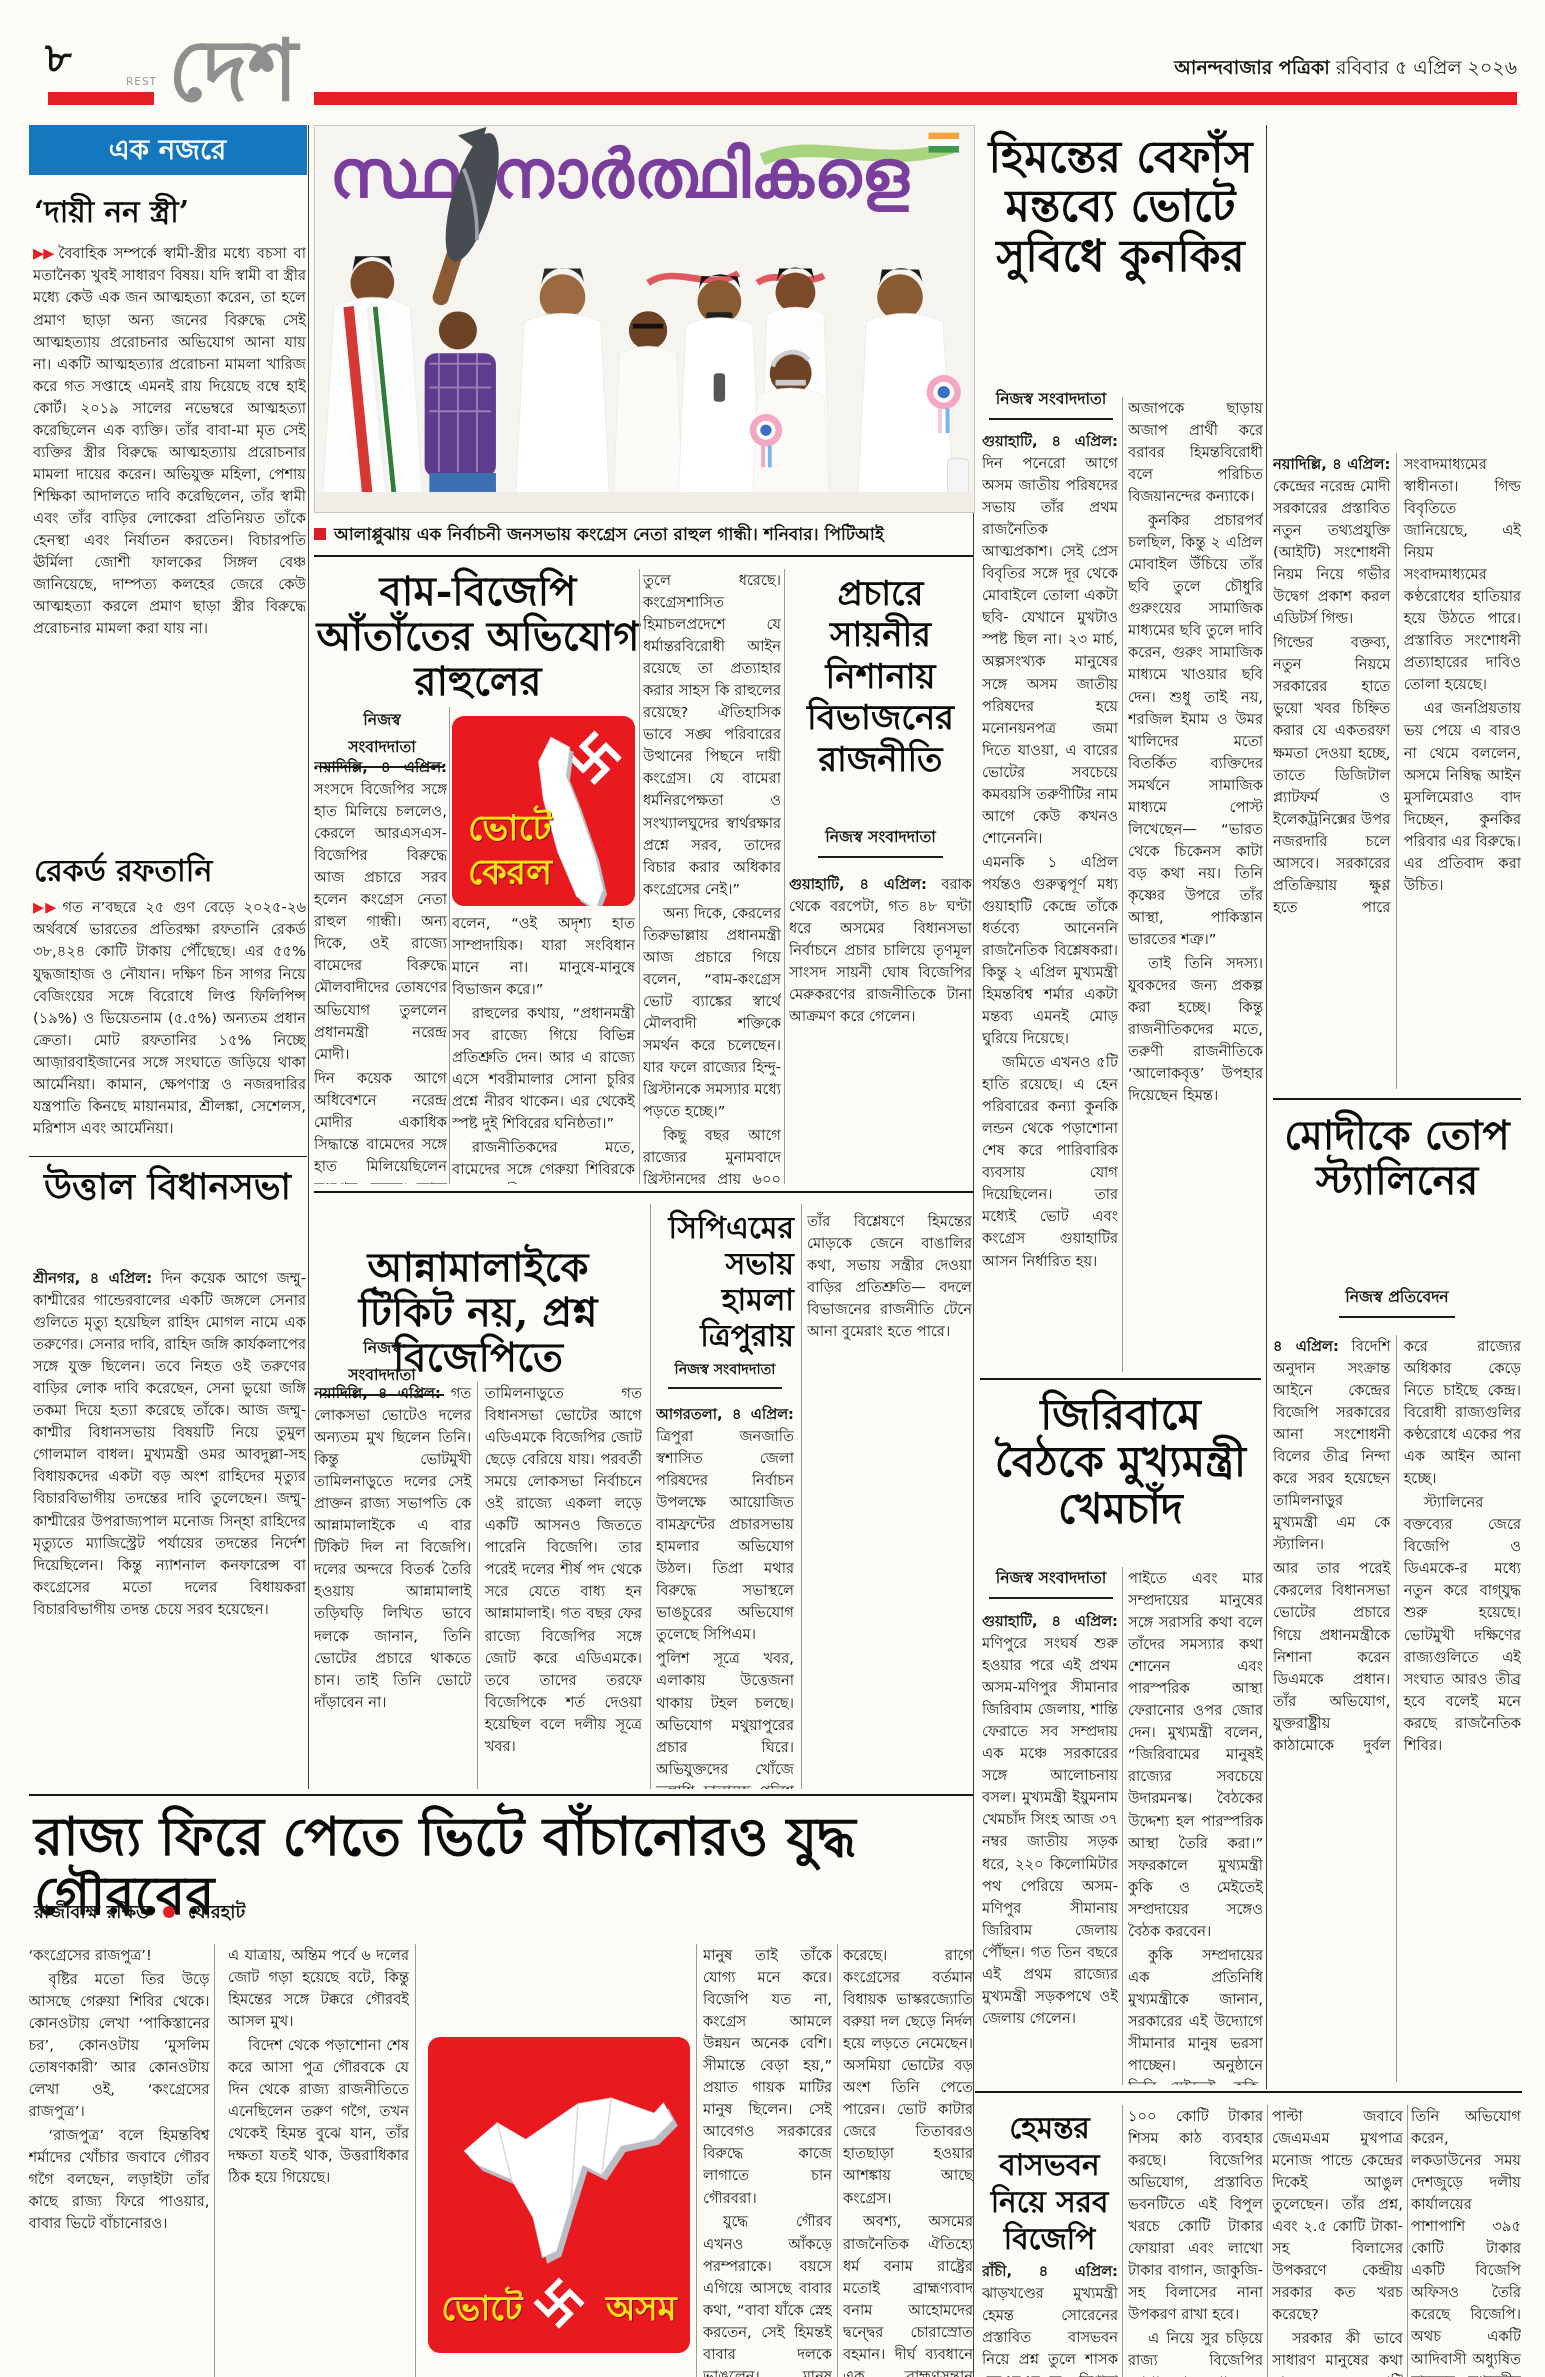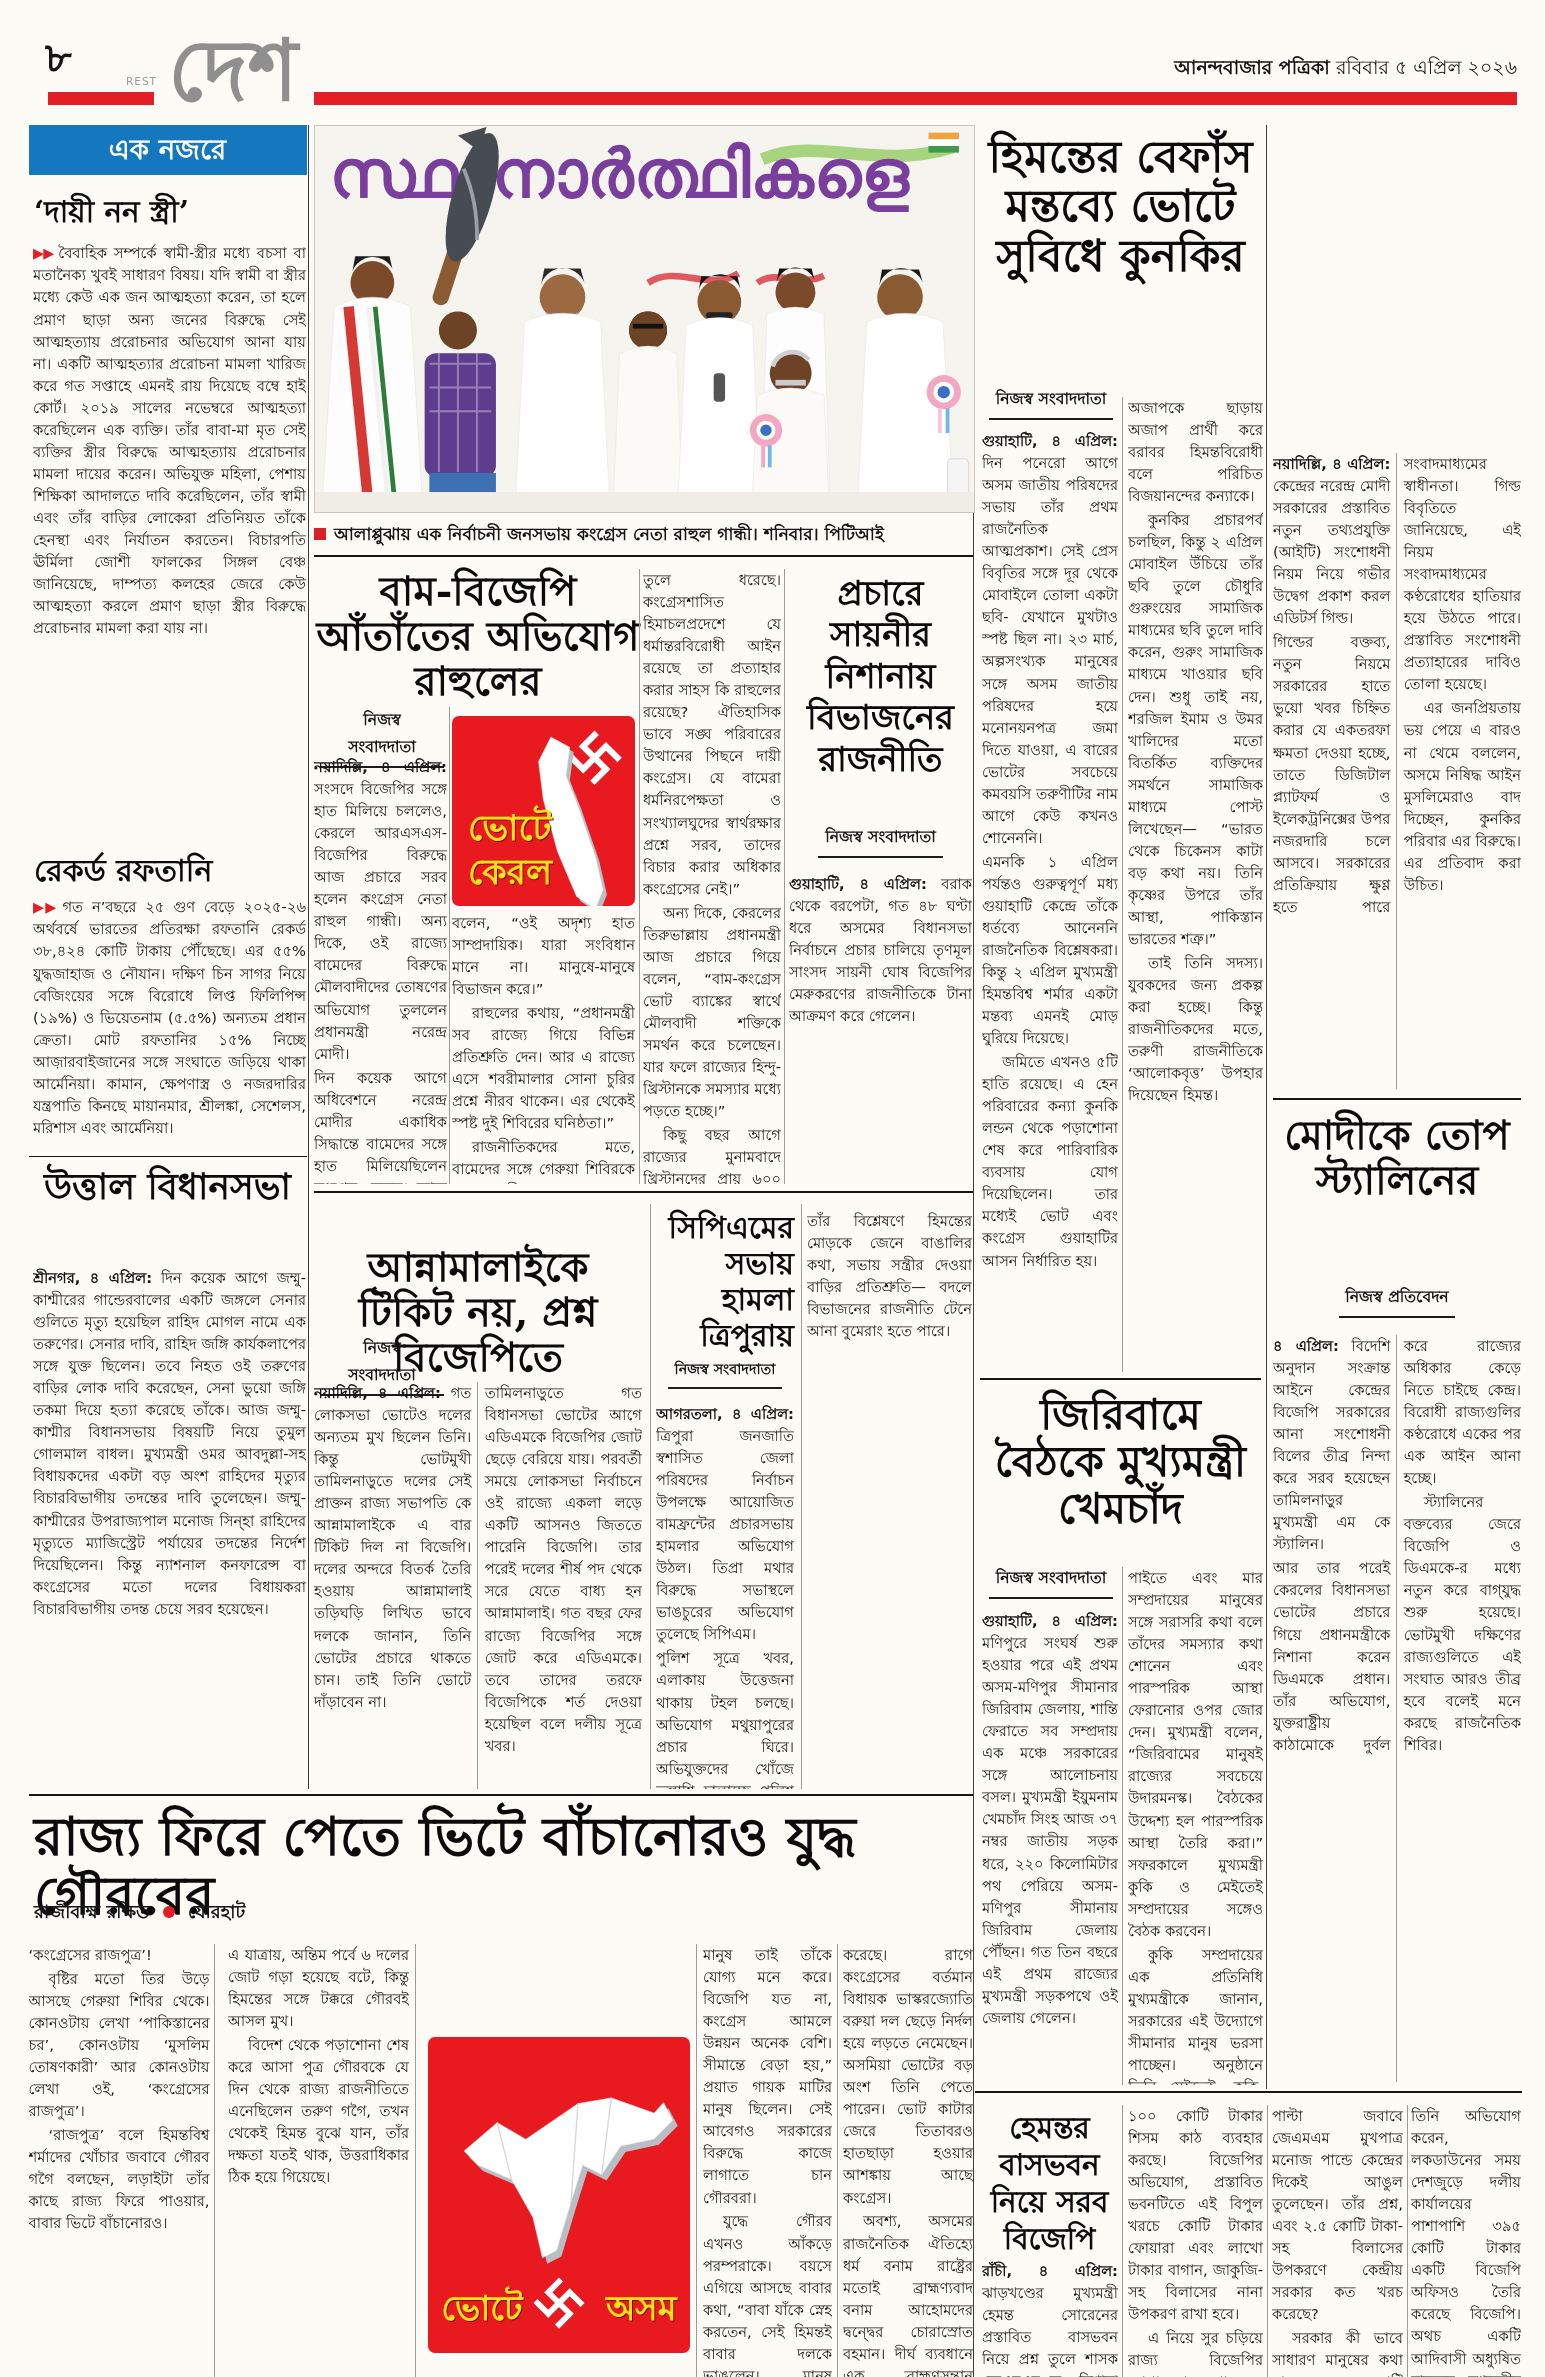--- a/index.html
+++ b/index.html
@@ -14,21 +14,21 @@
   .dl{font-weight:bold;}
   .byline{display:inline-block;font-weight:bold;font-size:15.7px;
           border-bottom:2.9px double #1c1c1c;padding:0 6.7px 4.8px;}
   .vr{background:#3a3a3a;width:1.4px;}
   .cr{background:#9a9a9a;width:1px;}
   .hr{background:#161616;height:1.9px;}
   .redbar{background:#e31e24;}
   .bluebox{background:#1577bd;color:#ffffff;}
   .sb-head{font-family:"DejaVu Serif",serif;font-weight:bold;color:#0b0b0b;}
   .bullet{color:#e31e24;font-size:14.3px;letter-spacing:-2.9px;margin-right:4.8px;}
-  .votebox{background:#e8191f;border-radius:7px;overflow:hidden;}
+  .votebox{background:#e8191f;border-radius:12px;overflow:hidden;}
   .voteword{font-weight:bold;color:#ffe11a;font-family:"DejaVu Serif",serif;
             text-shadow:1px 1px 0 #7a0d10;}
   .twocol{column-count:2;column-gap:13.3px;column-rule:0.7px solid #999;}
   .capline{font-size:17px;font-weight:bold;}
   .capsq{display:inline-block;width:12.4px;height:12.4px;background:#d92027;margin-right:7.6px;}
   .logo{color:#8f8f8f;font-family:"DejaVu Serif",serif;font-weight:bold;}
   svg{display:block;}
 </style>
 </head>
 <body>

